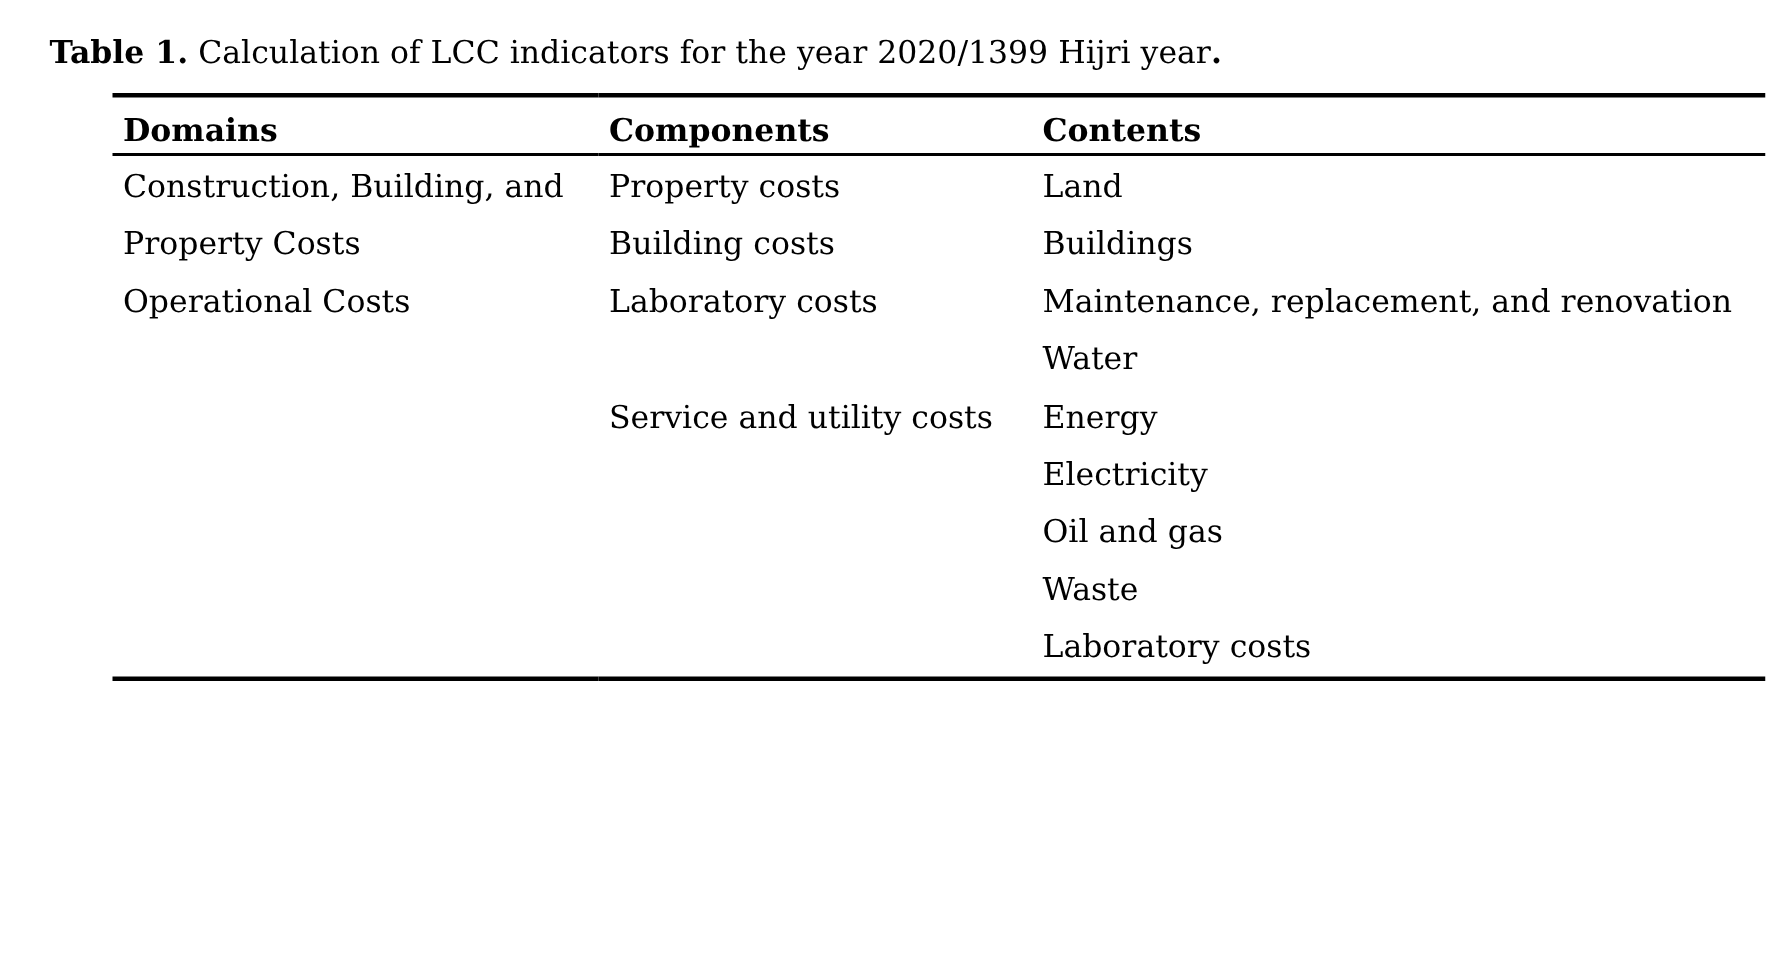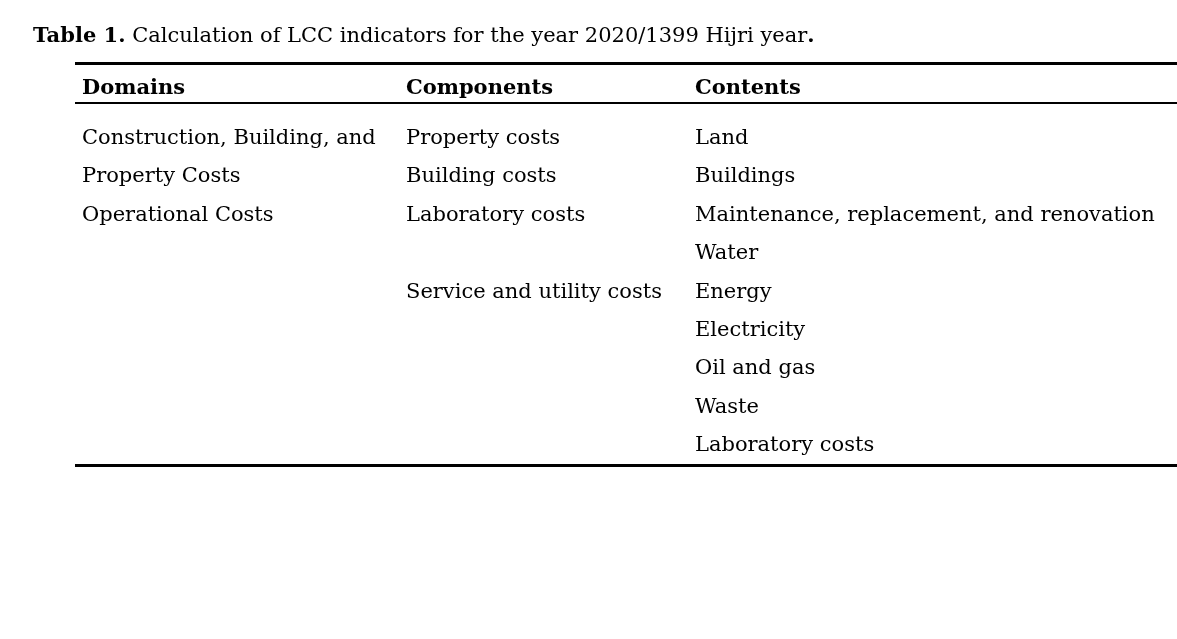--- a/index.html
+++ b/index.html
@@ -52,21 +52,21 @@
     border-bottom: 2px solid #000000;
     white-space: nowrap;
   }
   table.lcc-table td {
     padding: 0 0 0 7px;
     line-height: 38.4px;
     white-space: nowrap;
     overflow: visible;
     vertical-align: baseline;
   }
-  tbody tr:first-child td { padding-top: 14px; }
+  tbody tr:first-child td { padding-top: 1px; }
 </style>
 </head>
 <body>
 
 <div class="page">
 
   <p class="caption"><span class="bold">Table 1.</span><span> Calculation of LCC indicators for the year 2020/1399 Hijri year</span><span class="bold">.</span></p>
 
   <table class="lcc-table">
     <colgroup>

